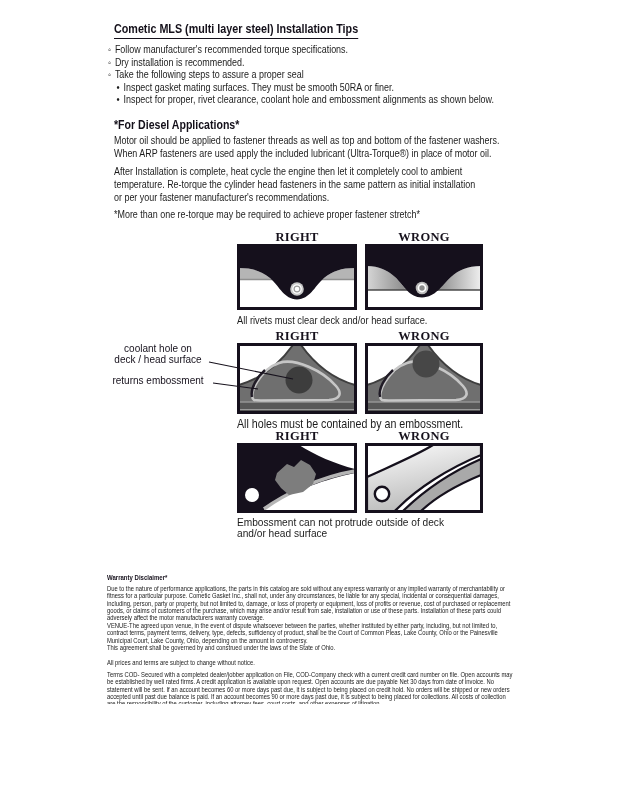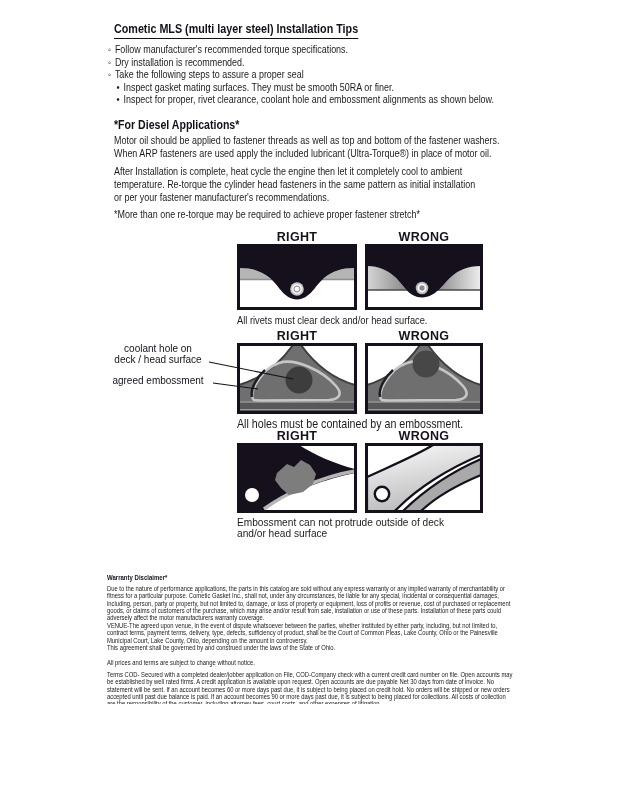--- a/index.html
+++ b/index.html
@@ -8,21 +8,21 @@
   .abs{position:absolute;}
   .cx{transform:scaleX(0.86);transform-origin:0 0;}
   .title{font-size:12.5px;font-weight:bold;color:#14101a;white-space:nowrap;
          border-bottom:1.7px solid #14101a;padding-bottom:2px;}
   .bullets{font-size:10.4px;line-height:12.6px;white-space:nowrap;}
   .brow{display:flex;}
   .brow .mk{width:8px;flex:none;}
   .brow.sub{margin-left:10px;}
   .dh{font-size:12.3px;font-weight:bold;color:#14101a;white-space:nowrap;}
   .para{font-size:10.4px;line-height:13px;white-space:pre-line;}
-  .figlabel{font-size:12.5px;font-weight:700;letter-spacing:.3px;text-align:center;color:#17121d;}
+  .figlabel{font-size:12.5px;font-weight:700;letter-spacing:.3px;text-align:center;color:#17121d;font-family:Liberation Serif, serif;}
   .cap1{font-size:10.8px;white-space:pre-line;}
   .cap2{font-size:12.4px;white-space:pre-line;}
   .cap3{font-size:11.8px;line-height:11.4px;white-space:pre-line;}
   .sidelabel{font-size:10px;line-height:10.6px;text-align:center;white-space:pre-line;color:#17121d;}
   .whead{font-size:7px;font-weight:bold;color:#17121d;}
   .wpara{font-size:6.8px;line-height:7.3px;white-space:pre-line;color:#222;}
   .pcode{font-size:12.5px;letter-spacing:.3px;color:#2e2e2e;}
   svg.panel{position:absolute;display:block;}
 </style>
 </head>
@@ -100,21 +100,21 @@
     <rect x="1.5" y="1.5" width="115" height="63" fill="none" stroke="#15101c" stroke-width="3"></rect>
   </svg>
 
   <div class="abs cx cap1" style="left:237px;top:314px;width:300px;">All rivets must clear deck and/or head surface.</div>
 
   <div class="abs figlabel" style="left:237px;top:329px;width:120px;">RIGHT</div>
   <div class="abs figlabel" style="left:365px;top:329px;width:118px;">WRONG</div>
 
   <div class="abs sidelabel" style="left:108px;top:344px;width:100px;">coolant hole on
 deck / head surface</div>
-  <div class="abs sidelabel" style="left:108px;top:376px;width:100px;">agreed embossment</div>
+  <div class="abs sidelabel" style="left:108px;top:376px;width:100px;">returns embossment</div>
 
   <svg class="panel" style="left:237px;top:343px;" width="120" height="71" viewBox="0 0 120 71" preserveAspectRatio="none">
     <rect x="1.5" y="1.5" width="117" height="68" fill="#ffffff"></rect>
     <path d="M2,42 C30,34 46,16 56,2 L64,2 C74,16 90,34 118,42 L118,69 H2 Z" fill="#6f6f6f"></path>
     <path d="M2,42 C30,34 46,16 56,2" fill="none" stroke="#3e3e3e" stroke-width="2"></path>
     <path d="M118,42 C90,34 74,16 64,2" fill="none" stroke="#3e3e3e" stroke-width="2"></path>
     <rect x="2" y="59" width="116" height="10" fill="#585858"></rect>
     <line x1="2" y1="59" x2="118" y2="59" stroke="#949494" stroke-width="1.4"></line>
     <line x1="2" y1="66.5" x2="118" y2="66.5" stroke="#9a9a9a" stroke-width="1"></line>
     <path d="M17,57 C10,52 24,26 42,20 C58,14.5 86,28 99,43 C105,50 104,56 92,57 L24,57.5 C19,57.5 17,57 17,57 Z" fill="none" stroke="#c6c6c6" stroke-width="2.6" stroke-linejoin="round"></path>

